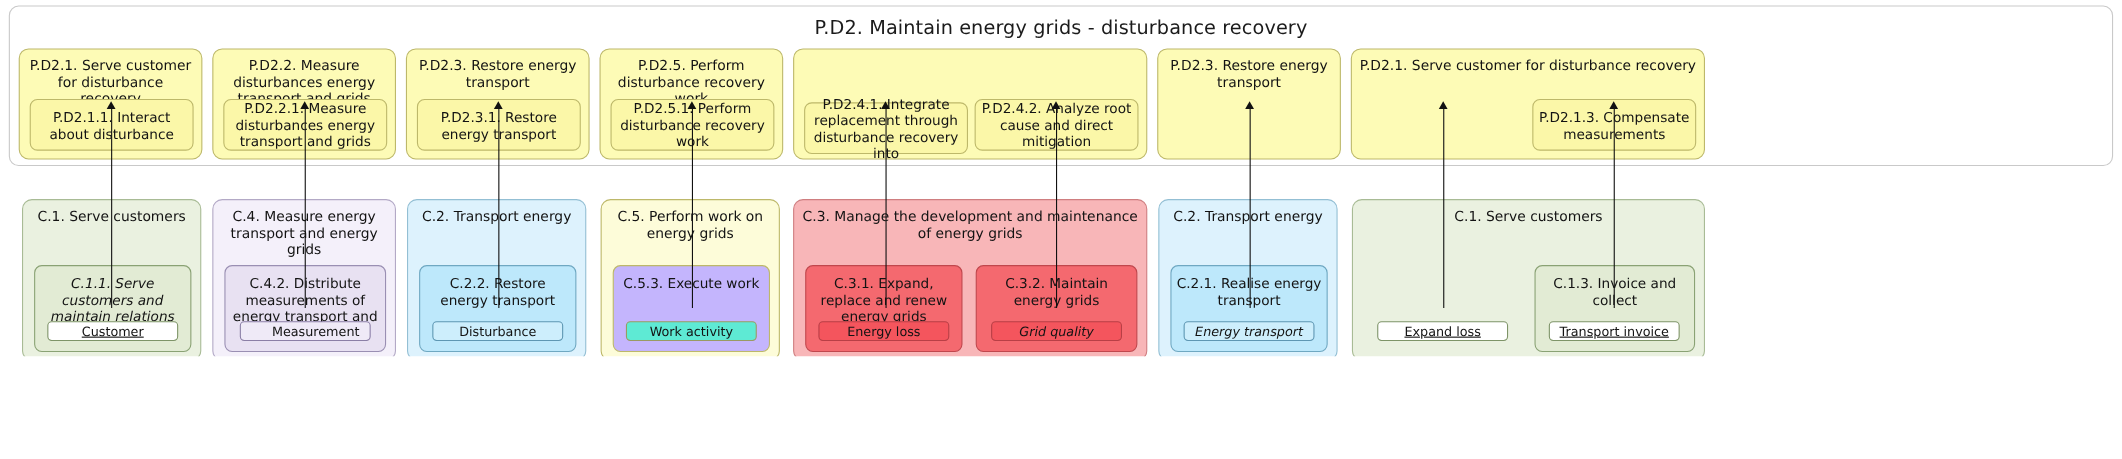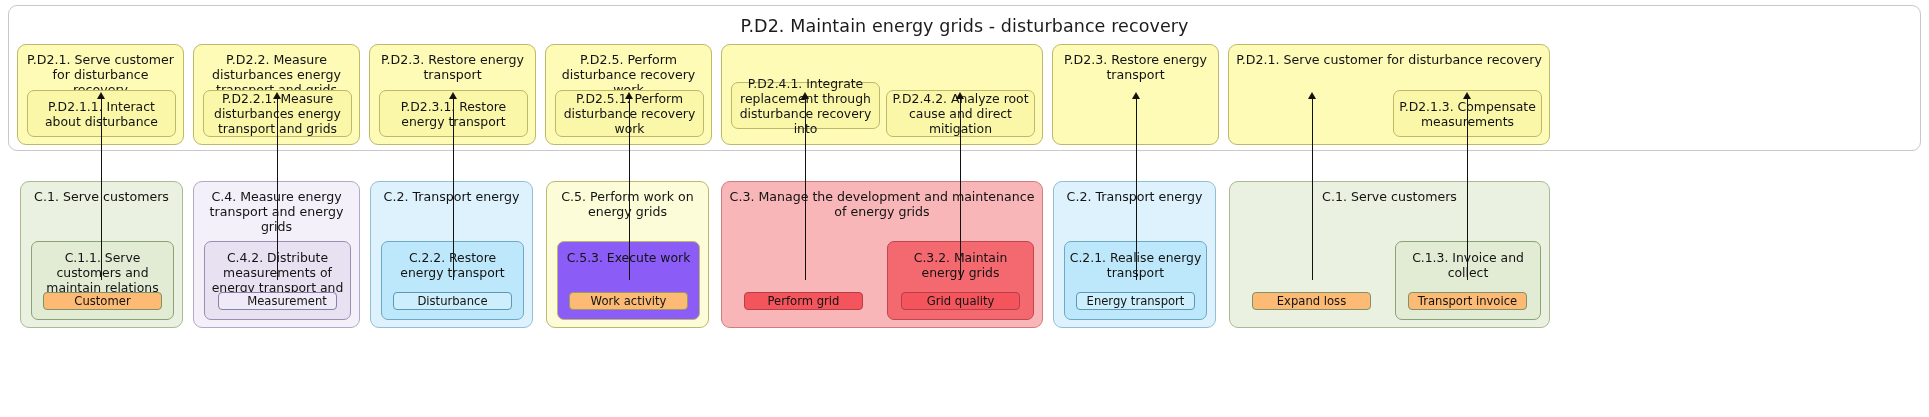--- a/index.html
+++ b/index.html
@@ -3,21 +3,21 @@
 <meta charset="utf-8">
 <style>
   html,body{margin:0;padding:0;background:#ffffff;}
   body{
     font-family:"DejaVu Sans","Liberation Sans",sans-serif;
     -webkit-font-smoothing:antialiased;
   }
   #canvas{
     position:relative;
     width:1929px;
-    height:417px;
+    height:324px;
     background:#ffffff;
     overflow:hidden;
   }
 
   
   .proc-frame{
     position:absolute;
     left:8px; top:5px;
     width:1913px; height:146px;
     border:1px solid #c9c9c9;
@@ -77,26 +77,26 @@
     line-height:13px;
     color:#131313;
     text-align:center;
   }
 
   
   .p-yellow-grp{background:#fdfbb6;border:1px solid #bdb86a;}
   .p-yellow-leaf{background:#fbf7a8;border:1px solid #bdb86a;}
 
   .p-cream-grp{background:#fdfcd9;border:1px solid #bdb86a;}
-  .p-cream-leaf{background:#8b5cf6;border:1px solid #bdb86a;}
-  .p-cream-chip{background:#fdba74;border:1px solid #9a9a63;}
+  .p-cream-leaf{background:#c4b5fd;border:1px solid #bdb86a;}
+  .p-cream-chip{background:#5eead4;border:1px solid #9a9a63;}
 
   .p-green-grp{background:#eaf1e0;border:1px solid #a8bb95;}
   .p-green-leaf{background:#e2ebd4;border:1px solid #8aa274;}
-  .p-green-chip{background:#fdba74;border:1px solid #7e9468;}
+  .p-green-chip{background:#ffffff;border:1px solid #7e9468;text-decoration:underline;}
 
   .p-lilac-grp{background:#f4f0fa;border:1px solid #b3a9c6;}
   .p-lilac-leaf{background:#e8e1f2;border:1px solid #9a8fb3;}
   .p-lilac-chip{background:#efeaf7;border:1px solid #8b7fa6;}
 
   .p-blue-grp{background:#ddf2fd;border:1px solid #93bfd4;}
   .p-blue-leaf{background:#bde8fb;border:1px solid #6fa8c2;}
   .p-blue-chip{background:#cdeefc;border:1px solid #5e97b3;}
 
   .p-red-grp{background:#f8b6b8;border:1px solid #cf7e80;}
@@ -148,42 +148,42 @@
   </div>
 
   <div class="group p-yellow-grp" style="left:545px;top:44px;width:167px;height:101px;">
     <div class="glabel">P.D2.5. Perform disturbance recovery work</div>
     <div class="leaf p-yellow-leaf" style="left:9px;top:45px;width:149px;height:47px;">
       <span class="ltext">P.D2.5.1. Perform disturbance recovery work</span>
     </div>
   </div>
 
   <div class="group p-yellow-grp" style="left:721px;top:44px;width:322px;height:101px;">
-    <div class="leaf p-yellow-leaf" style="left:9px;top:37px;width:149px;height:47px;">
+    <div class="leaf p-yellow-leaf" style="left:9px;top:48px;width:149px;height:47px;">
       <span class="ltext">P.D2.4.1. Integrate replacement through disturbance recovery into</span>
     </div>
     <div class="leaf p-yellow-leaf" style="left:164px;top:45px;width:149px;height:47px;">
       <span class="ltext">P.D2.4.2. Analyze root cause and direct mitigation</span>
     </div>
   </div>
 
   <div class="group p-yellow-grp" style="left:1052px;top:44px;width:167px;height:101px;">
     <div class="glabel">P.D2.3. Restore energy transport</div>
   </div>
 
   <div class="group p-yellow-grp" style="left:1228px;top:44px;width:322px;height:101px;">
     <div class="glabel">P.D2.1. Serve customer for disturbance recovery</div>
     <div class="leaf p-yellow-leaf" style="left:164px;top:45px;width:149px;height:47px;">
       <span class="ltext">P.D2.1.3. Compensate measurements</span>
     </div>
   </div>
 
   <div class="group p-green-grp" style="left:20px;top:181px;width:163px;height:147px;">
     <div class="glabel">C.1. Serve customers</div>
-    <div class="leaf p-green-leaf" style="left:10px;top:59px;width:143px;height:79px;align-items:flex-start;padding-top:8px;">
+    <div class="leaf p-green-leaf" style="left:10px;top:59px;width:143px;height:79px;align-items:flex-start;padding-top:8px;font-style:italic;">
       <span class="ltext">C.1.1. Serve customers and maintain relations</span>
     </div>
     <div class="chip p-green-chip" style="left:22px;top:110px;width:119px;height:18px;">
       <span>Customer</span>
     </div>
   </div>
 
   <div class="group p-lilac-grp" style="left:193px;top:181px;width:167px;height:147px;">
     <div class="glabel">C.4. Measure energy transport and energy grids</div>
     <div class="leaf p-lilac-leaf" style="left:10px;top:59px;width:147px;height:79px;align-items:flex-start;padding-top:8px;">
@@ -209,38 +209,41 @@
     <div class="leaf p-cream-leaf" style="left:10px;top:59px;width:143px;height:79px;align-items:flex-start;padding-top:8px;">
       <span class="ltext">C.5.3. Execute work</span>
     </div>
     <div class="chip p-cream-chip" style="left:22px;top:110px;width:119px;height:18px;">
       <span>Work activity</span>
     </div>
   </div>
 
   <div class="group p-red-grp" style="left:721px;top:181px;width:322px;height:147px;">
     <div class="glabel">C.3. Manage the development and maintenance of energy grids</div>
+    <div class="leaf p-red-leaf" style="left:10px;top:59px;width:143px;height:79px;align-items:flex-start;padding-top:8px;">
+      <span class="ltext">C.3.1. Expand, replace and renew energy grids</span>
+    </div>
     <div class="chip p-red-chip" style="left:22px;top:110px;width:119px;height:18px;">
-      <span>Perform grid</span>
+      <span>Energy loss</span>
     </div>
 
     <div class="leaf p-red-leaf" style="left:165px;top:59px;width:147px;height:79px;align-items:flex-start;padding-top:8px;">
       <span class="ltext">C.3.2. Maintain energy grids</span>
     </div>
-    <div class="chip p-red-chip" style="left:179px;top:110px;width:119px;height:18px;">
+    <div class="chip p-red-chip" style="left:179px;top:110px;width:119px;height:18px;font-style:italic;">
       <span>Grid quality</span>
     </div>
   </div>
 
   <div class="group p-blue-grp" style="left:1053px;top:181px;width:163px;height:147px;">
     <div class="glabel">C.2. Transport energy</div>
     <div class="leaf p-blue-leaf" style="left:10px;top:59px;width:143px;height:79px;align-items:flex-start;padding-top:8px;">
       <span class="ltext">C.2.1. Realise energy transport</span>
     </div>
-    <div class="chip p-blue-chip" style="left:22px;top:110px;width:119px;height:18px;">
+    <div class="chip p-blue-chip" style="left:22px;top:110px;width:119px;height:18px;font-style:italic;">
       <span>Energy transport</span>
     </div>
   </div>
 
   <div class="group p-green-grp" style="left:1229px;top:181px;width:321px;height:147px;">
     <div class="glabel">C.1. Serve customers</div>
     <div class="chip p-green-chip" style="left:22px;top:110px;width:119px;height:18px;">
       <span>Expand loss</span>
     </div>
 

